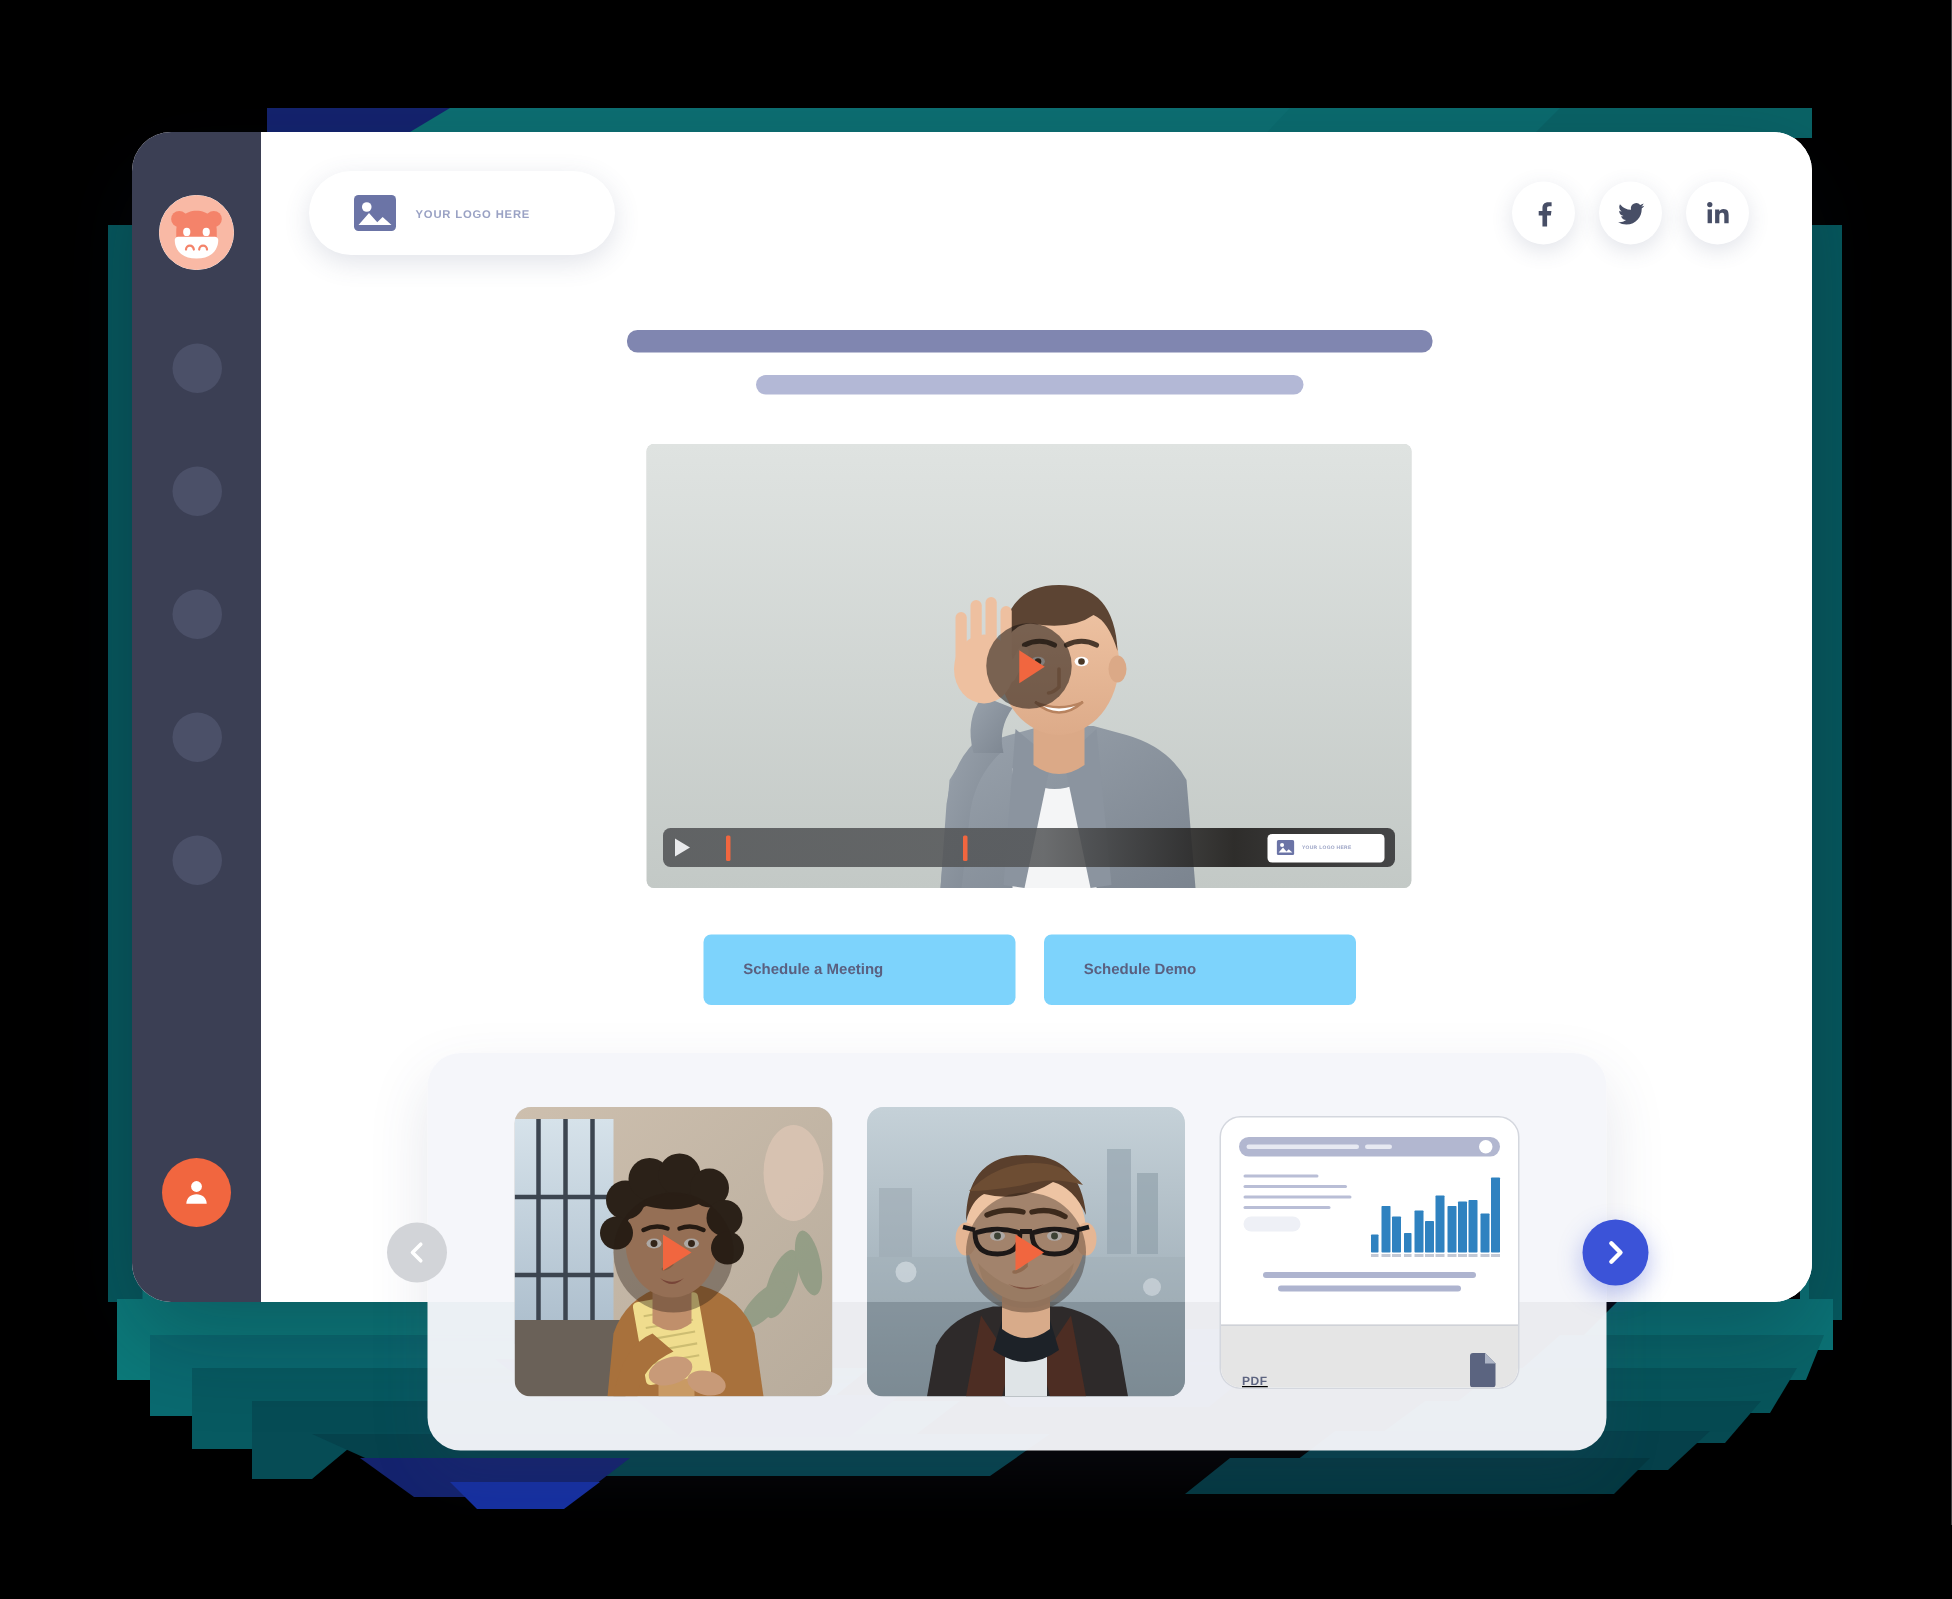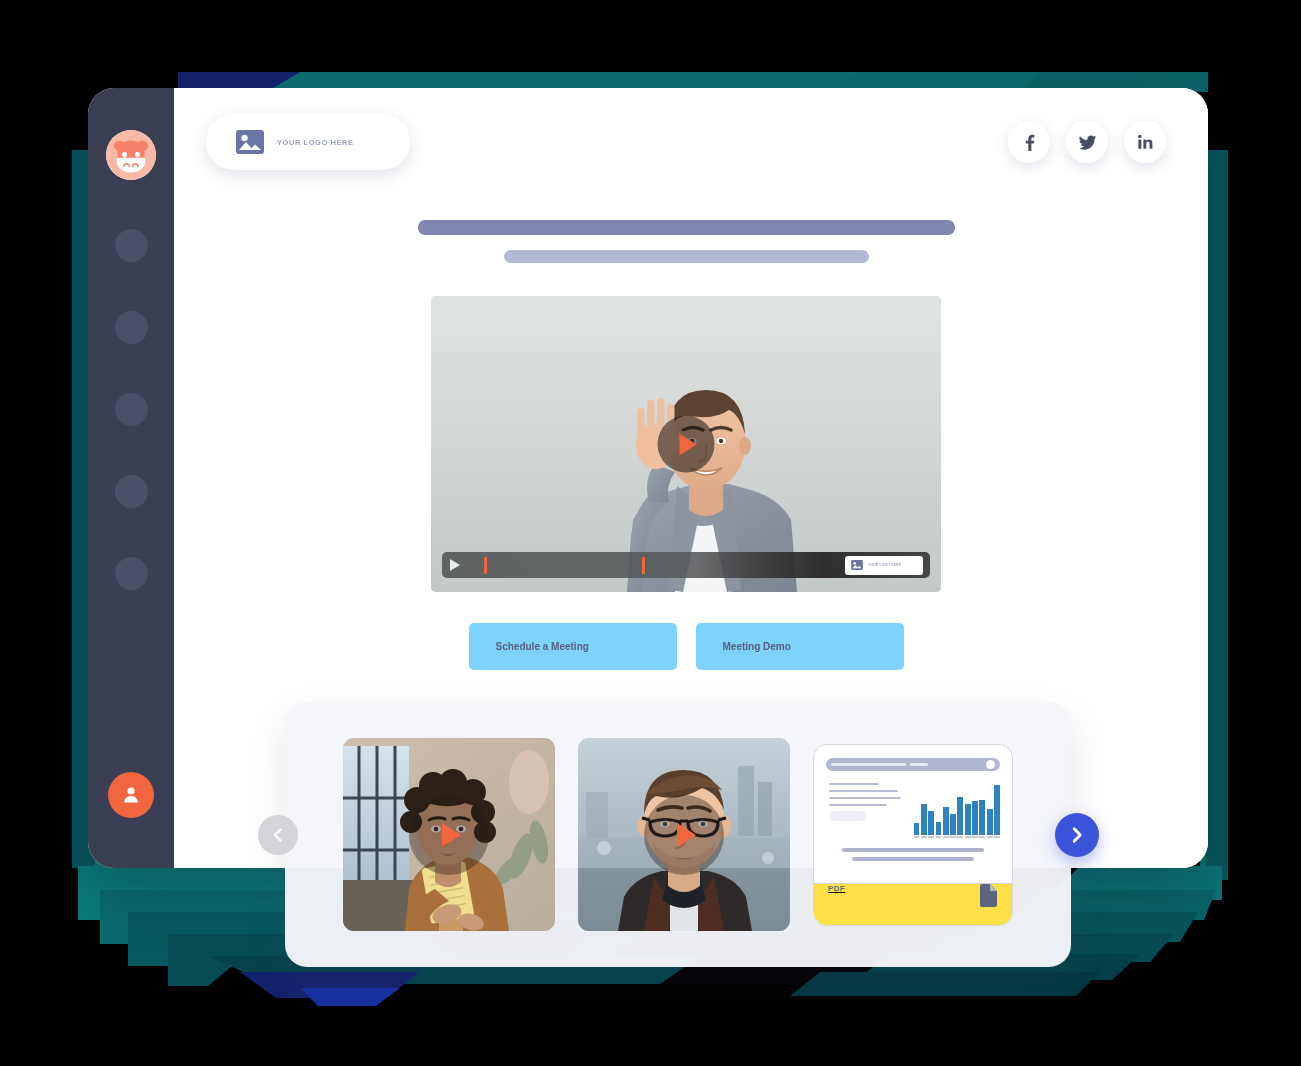--- a/index.html
+++ b/index.html
@@ -221,23 +221,23 @@
   .pdf-lines { width: 48%; padding-left: 3px; }
   .pdf-lines i { display: block; height: 2.6px; border-radius: 2px; background: #b9bed6; margin-bottom: 4.5px; }
   .pdf-chip { width: 38px; height: 10px; border-radius: 5px; background: #eef0f6; margin-top: 3px; }
   .pdf-chart { width: 52%; height: 52px; display: flex; align-items: flex-end; gap: 1.5px; padding-left: 4px; }
   .pdf-chart .bar { flex: 1 1 auto; background: #2f82c0; border-radius: .5px; }
   .pdf-ticks { display: flex; gap: 1.5px; padding-left: 4px; margin-top: 1px; width: 52%; margin-left: 48%; }
   .pdf-ticks i { flex: 1 1 auto; height: 2px; background: #9aa3b8; opacity: .6; }
   .pdf-foot-lines { margin-top: 10px; text-align: center; }
   .pdf-foot-lines i { display: block; height: 4px; border-radius: 2px; background: #aeb4cf; margin: 0 auto 5px; }
   .pdf-footer {
-    height: 42px; background: #fde047;
+    height: 42px; background: #e5e5e5;
     border-top: 1.5px solid #cfd2d8;
-    display: flex; align-items: flex-start; justify-content: space-between;
+    display: flex; align-items: flex-end; justify-content: space-between;
     padding: 0 14px;
     text-decoration: underline;
   }
   .pdf-label { font-size: 8px; font-weight: 700; color: #5d6480; letter-spacing: .4px; }
 
   .car-arrow {
     position: absolute; border-radius: 50%;
     display: flex; align-items: center; justify-content: center;
     cursor: pointer;
   }
@@ -457,21 +457,21 @@
               <circle cx="8.5" cy="8" r="3.2" fill="#ffffff"></circle>
               <path d="M3 20l7-8 5.5 6.2 3.6-3.6L25 20z" fill="#ffffff"></path>
             </svg>
             <span class="badge-mini-text">YOUR LOGO HERE</span>
           </div>
         </div>
       </div>
 
       <div class="cta-row">
         <button class="cta-btn">Schedule a Meeting</button>
-        <button class="cta-btn">Meeting Demo</button>
+        <button class="cta-btn">Schedule Demo</button>
       </div>
 
     </div>
   </div>
 
   <div class="carousel">
 
     <div class="thumb">
       <svg width="212" height="193" viewBox="0 0 212 193" preserveAspectRatio="xMidYMid slice">
         <defs>

